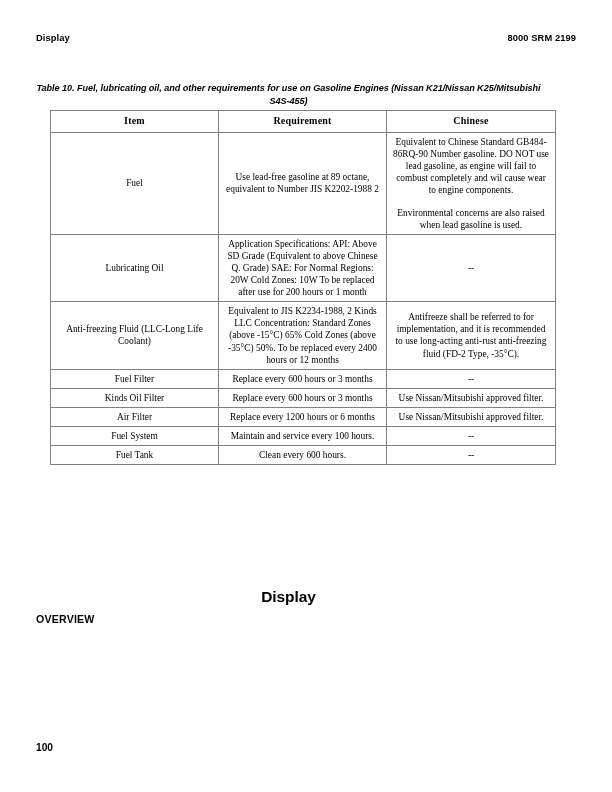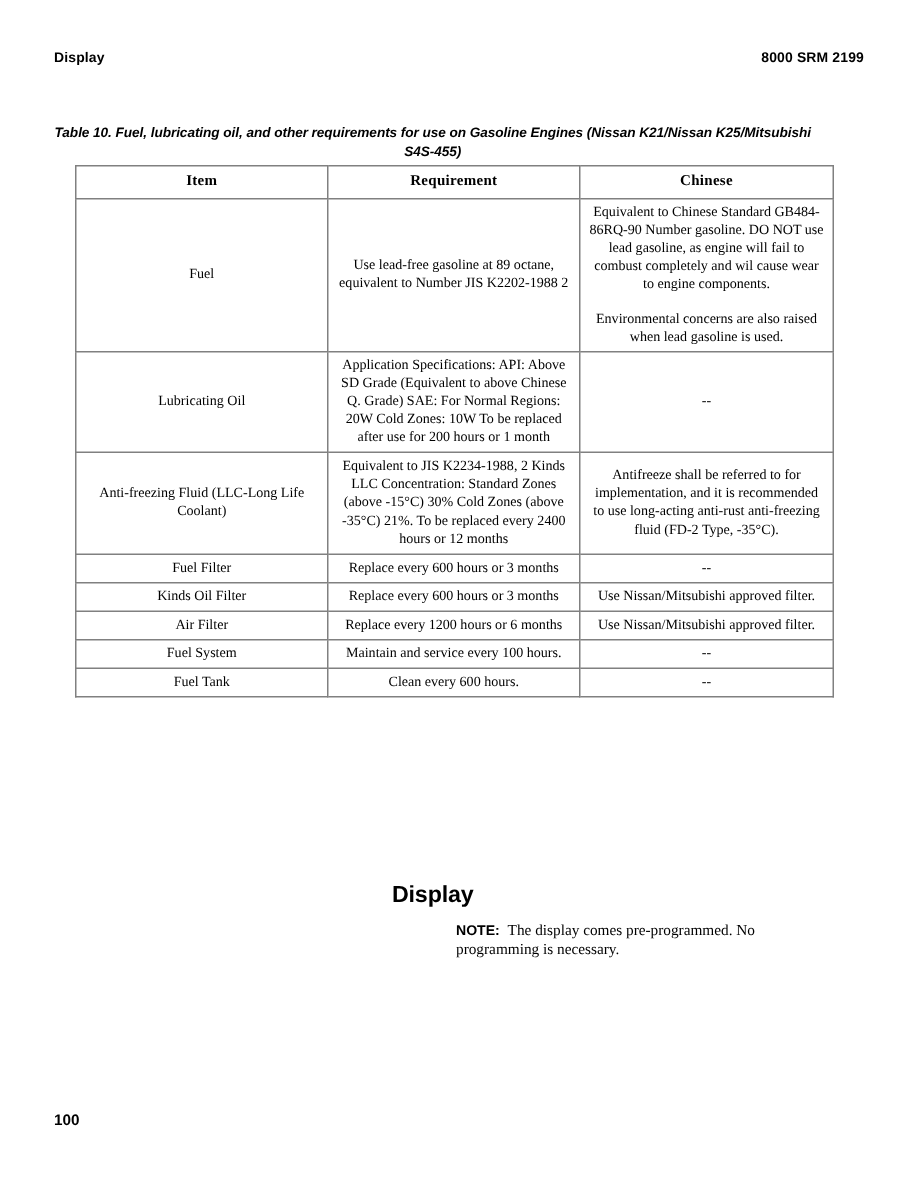--- a/index.html
+++ b/index.html
@@ -177,21 +177,21 @@
           <p>Environmental concerns are also raised when lead gasoline is used.</p>
         </td>
       </tr>
       <tr>
         <td>Lubricating Oil</td>
         <td>Application Specifications: API: Above SD Grade (Equivalent to above Chinese Q. Grade) SAE: For Normal Regions: 20W Cold Zones: 10W To be replaced after use for 200 hours or 1 month</td>
         <td>--</td>
       </tr>
       <tr>
         <td>Anti-freezing Fluid (LLC-Long Life Coolant)</td>
-        <td>Equivalent to JIS K2234-1988, 2 Kinds LLC Concentration: Standard Zones (above -15°C) 30% Cold Zones (above -35°C) 21%. To be replaced every 2400 hours or 12 months</td>
+        <td>Equivalent to JIS K2234-1988, 2 Kinds LLC Concentration: Standard Zones (above -15°C) 65% Cold Zones (above -35°C) 50%. To be replaced every 2400 hours or 12 months</td>
         <td>Antifreeze shall be referred to for implementation, and it is recommended to use long-acting anti-rust anti-freezing fluid (FD-2 Type, -35°C).</td>
       </tr>
       <tr>
         <td>Fuel Filter</td>
         <td>Replace every 600 hours or 3 months</td>
         <td>--</td>
       </tr>
       <tr>
         <td>Kinds Oil Filter</td>
         <td>Replace every 600 hours or 3 months</td>
@@ -212,21 +212,19 @@
         <td>Clean every 600 hours.</td>
         <td>--</td>
       </tr>
     </tbody>
   </table>
 
   <div class="section-title">Display</div>
 
   <div class="columns">
     <div class="col">
-    </div>
-    <div class="col">
-      <p class="body-text"><span class="note-label">NOTE:</span><span>The display comes pre-programmed. No programming is necessary.</span></p>
+      <h2 class="sub-heading">OVERVIEW</h2>
     </div>
   </div>
 
   <div class="folio">100</div>
 
 </div>
 
 </body></html>

